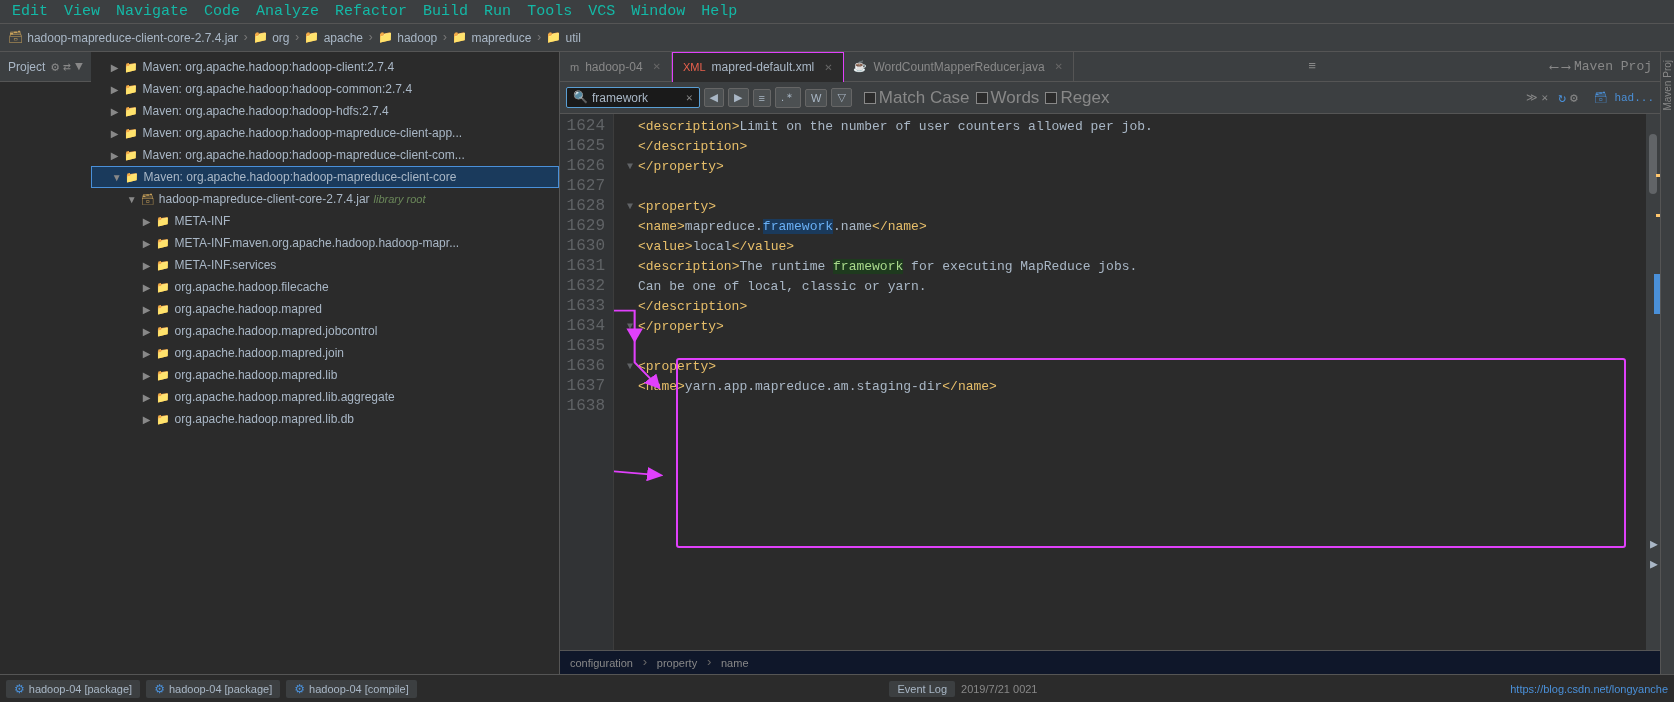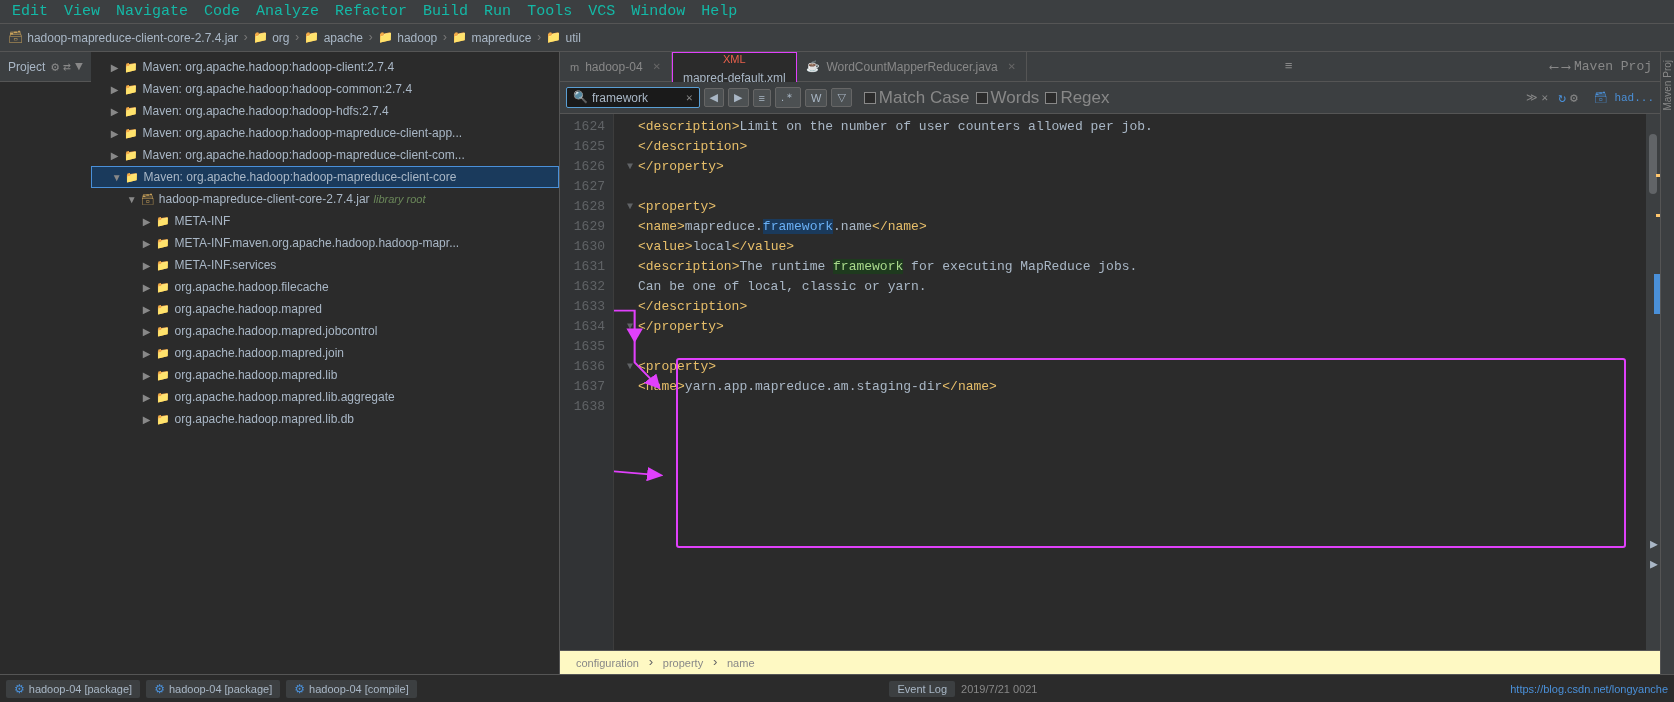--- a/index.html
+++ b/index.html
@@ -219,21 +219,21 @@
       padding-top: 2px;
       border-right: 1px solid #3d3d3d;
     }
     .line-num {
       height: 20px;
       display: flex;
       align-items: center;
       justify-content: flex-end;
       padding-right: 8px;
       color: #606366;
-      font-size: 13px;
+      font-size: 16px;
       font-family: 'Courier New', monospace;
     }
     .code-content {
       flex: 1;
       overflow: hidden;
       padding: 2px 0 2px 10px;
       position: relative;
     }
     .code-line {
       height: 20px;
@@ -288,25 +288,25 @@
     .scrollbar-mark {
       position: absolute;
       right: 0;
       width: 4px;
       height: 3px;
       background: #ffa500;
     }
 
     
     .status-bar {
-      background: #fef9c3;
+      background: #0f172a;
       display: flex;
       align-items: center;
       height: 24px;
-      padding: 0 16px;
+      padding: 0 10px;
       flex-shrink: 0;
       border-top: 1px solid #555;
       gap: 8px;
     }
     .status-breadcrumb {
       color: #888;
       font-size: 11px;
       font-family: Arial, sans-serif;
     }
     .status-sep { color: #666; }
@@ -568,21 +568,21 @@
   </div>
 
   <div class="right-panel">
 
     <div class="tab-bar">
       <div class="tab">
         <span style="color:#888;font-size:11px;">m</span>
         <span>hadoop-04</span>
         <span class="tab-close">✕</span>
       </div>
-      <div class="tab active" style="border:1px solid #e040fb; border-bottom:none;flex-direction:column;">
+      <div class="tab active" style="border:1px solid #e040fb; border-bottom:none;">
         <span style="color:#e8604c;font-size:11px;">XML</span>
         <span>mapred-default.xml</span>
         <span class="tab-close">✕</span>
       </div>
       <div class="tab">
         <span style="color:#4a90d9;font-size:11px;">☕</span>
         <span>WordCountMapperReducer.java</span>
         <span class="tab-close">✕</span>
       </div>
       <div class="tab-more">≡</div>

